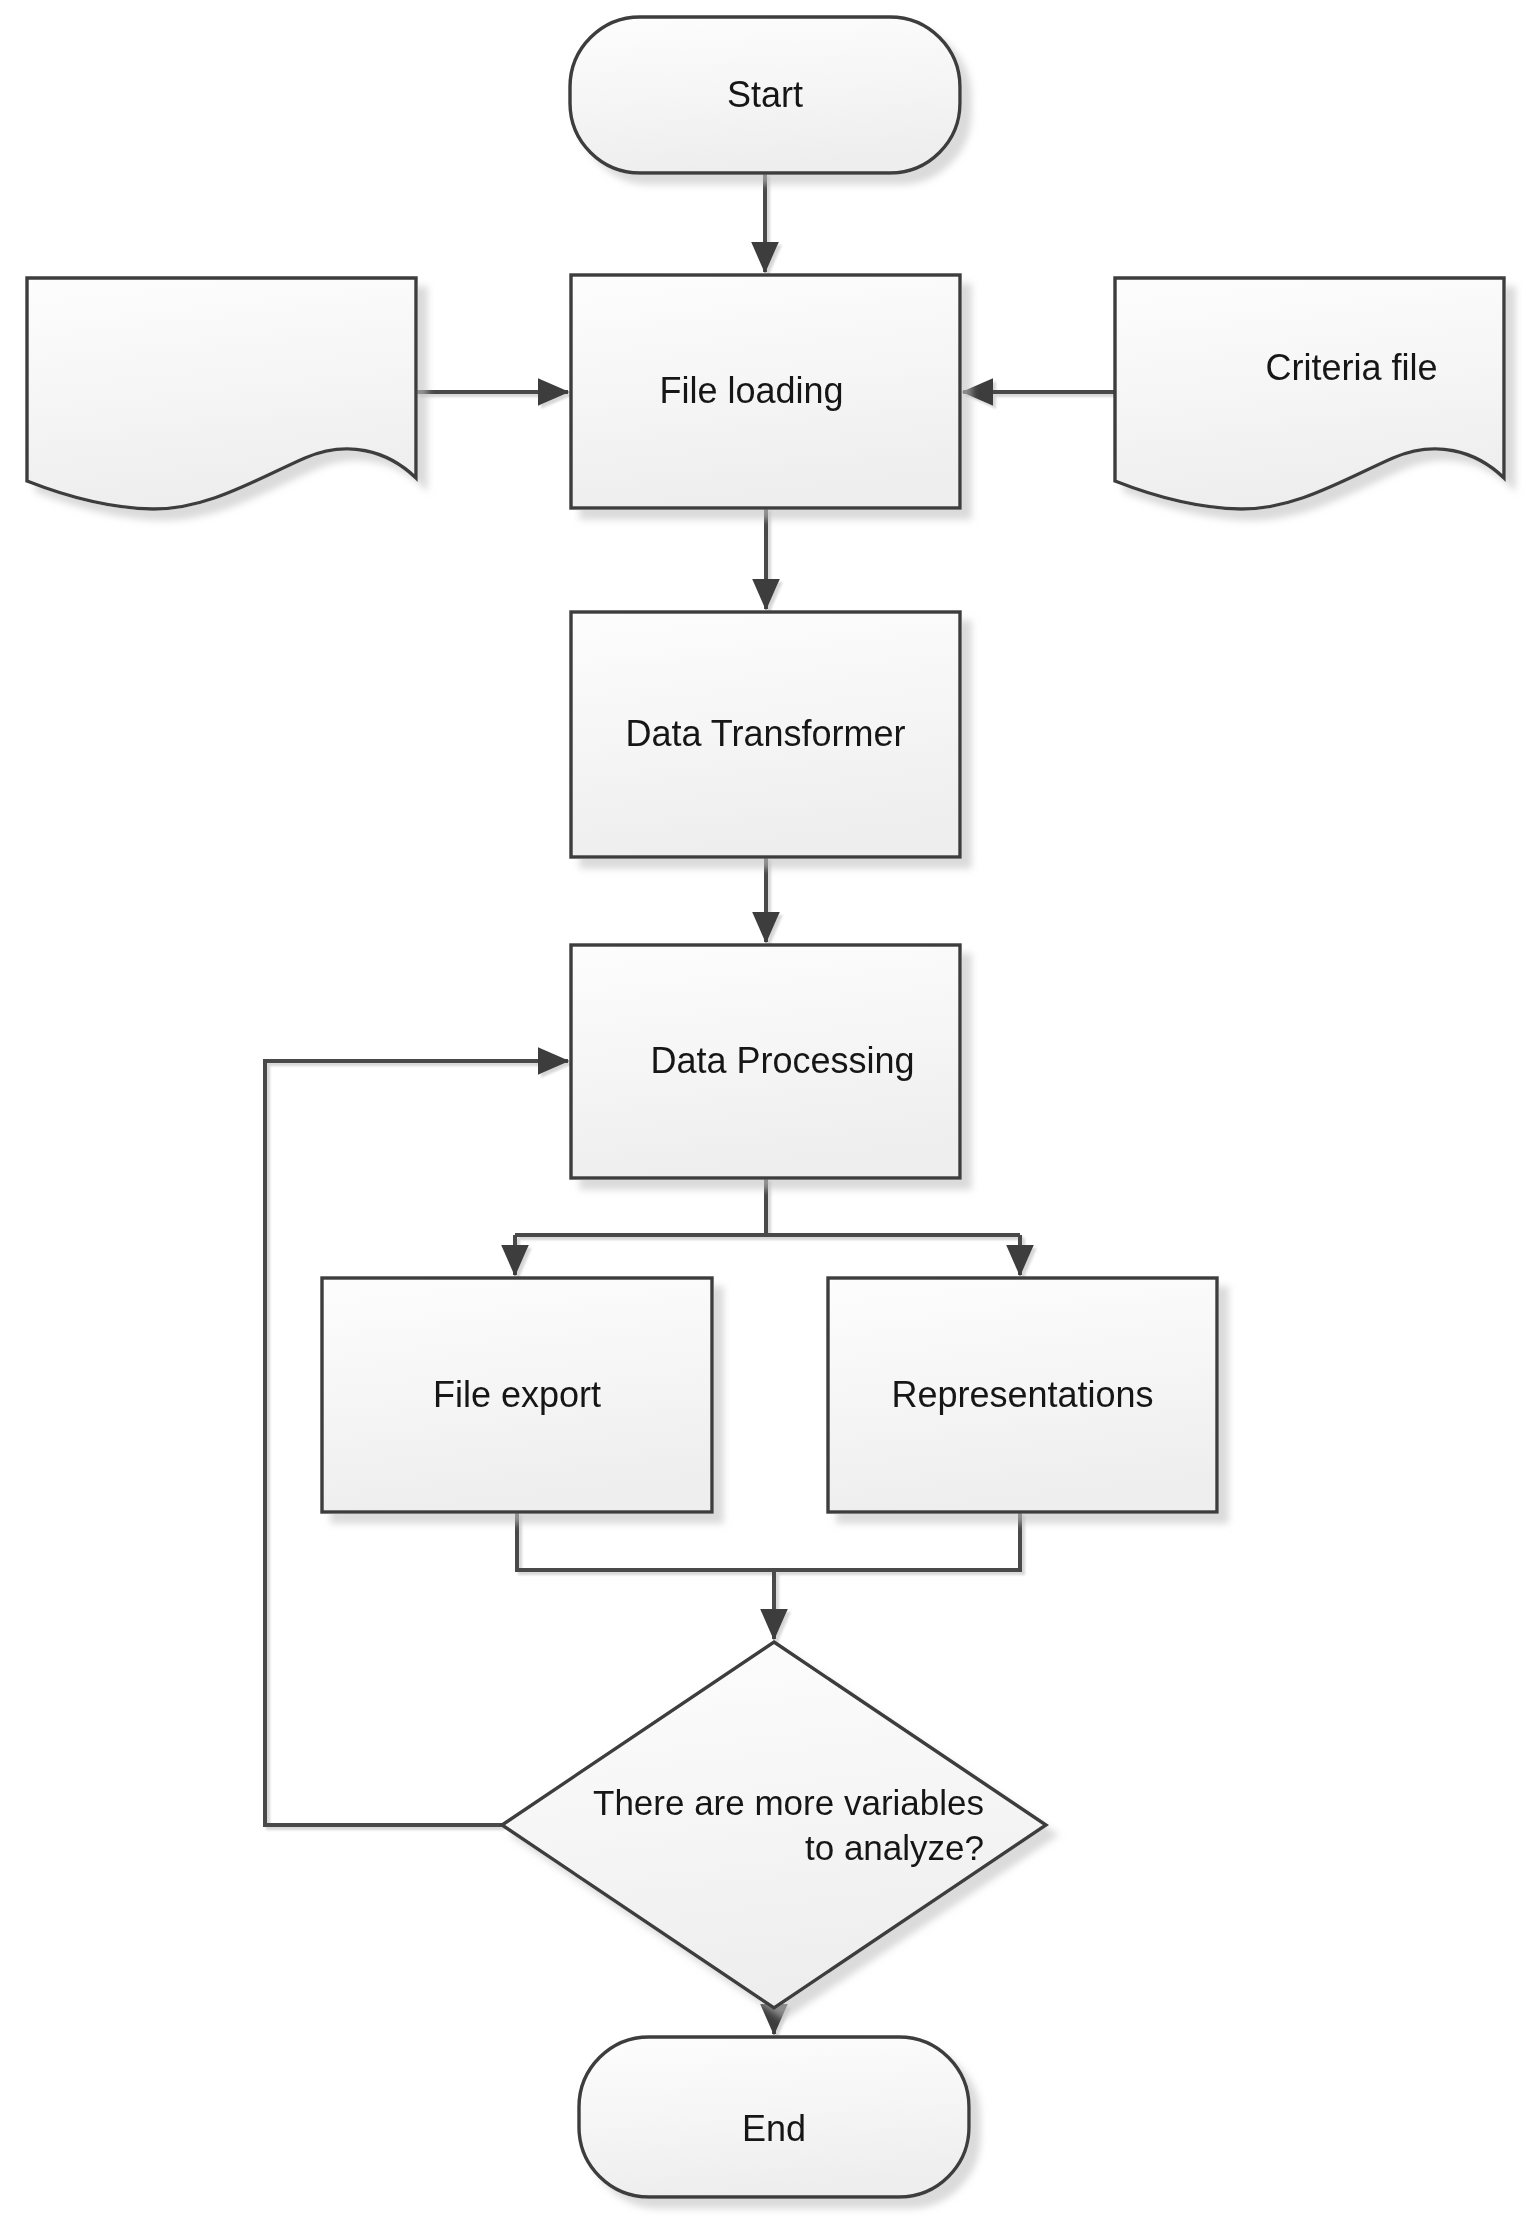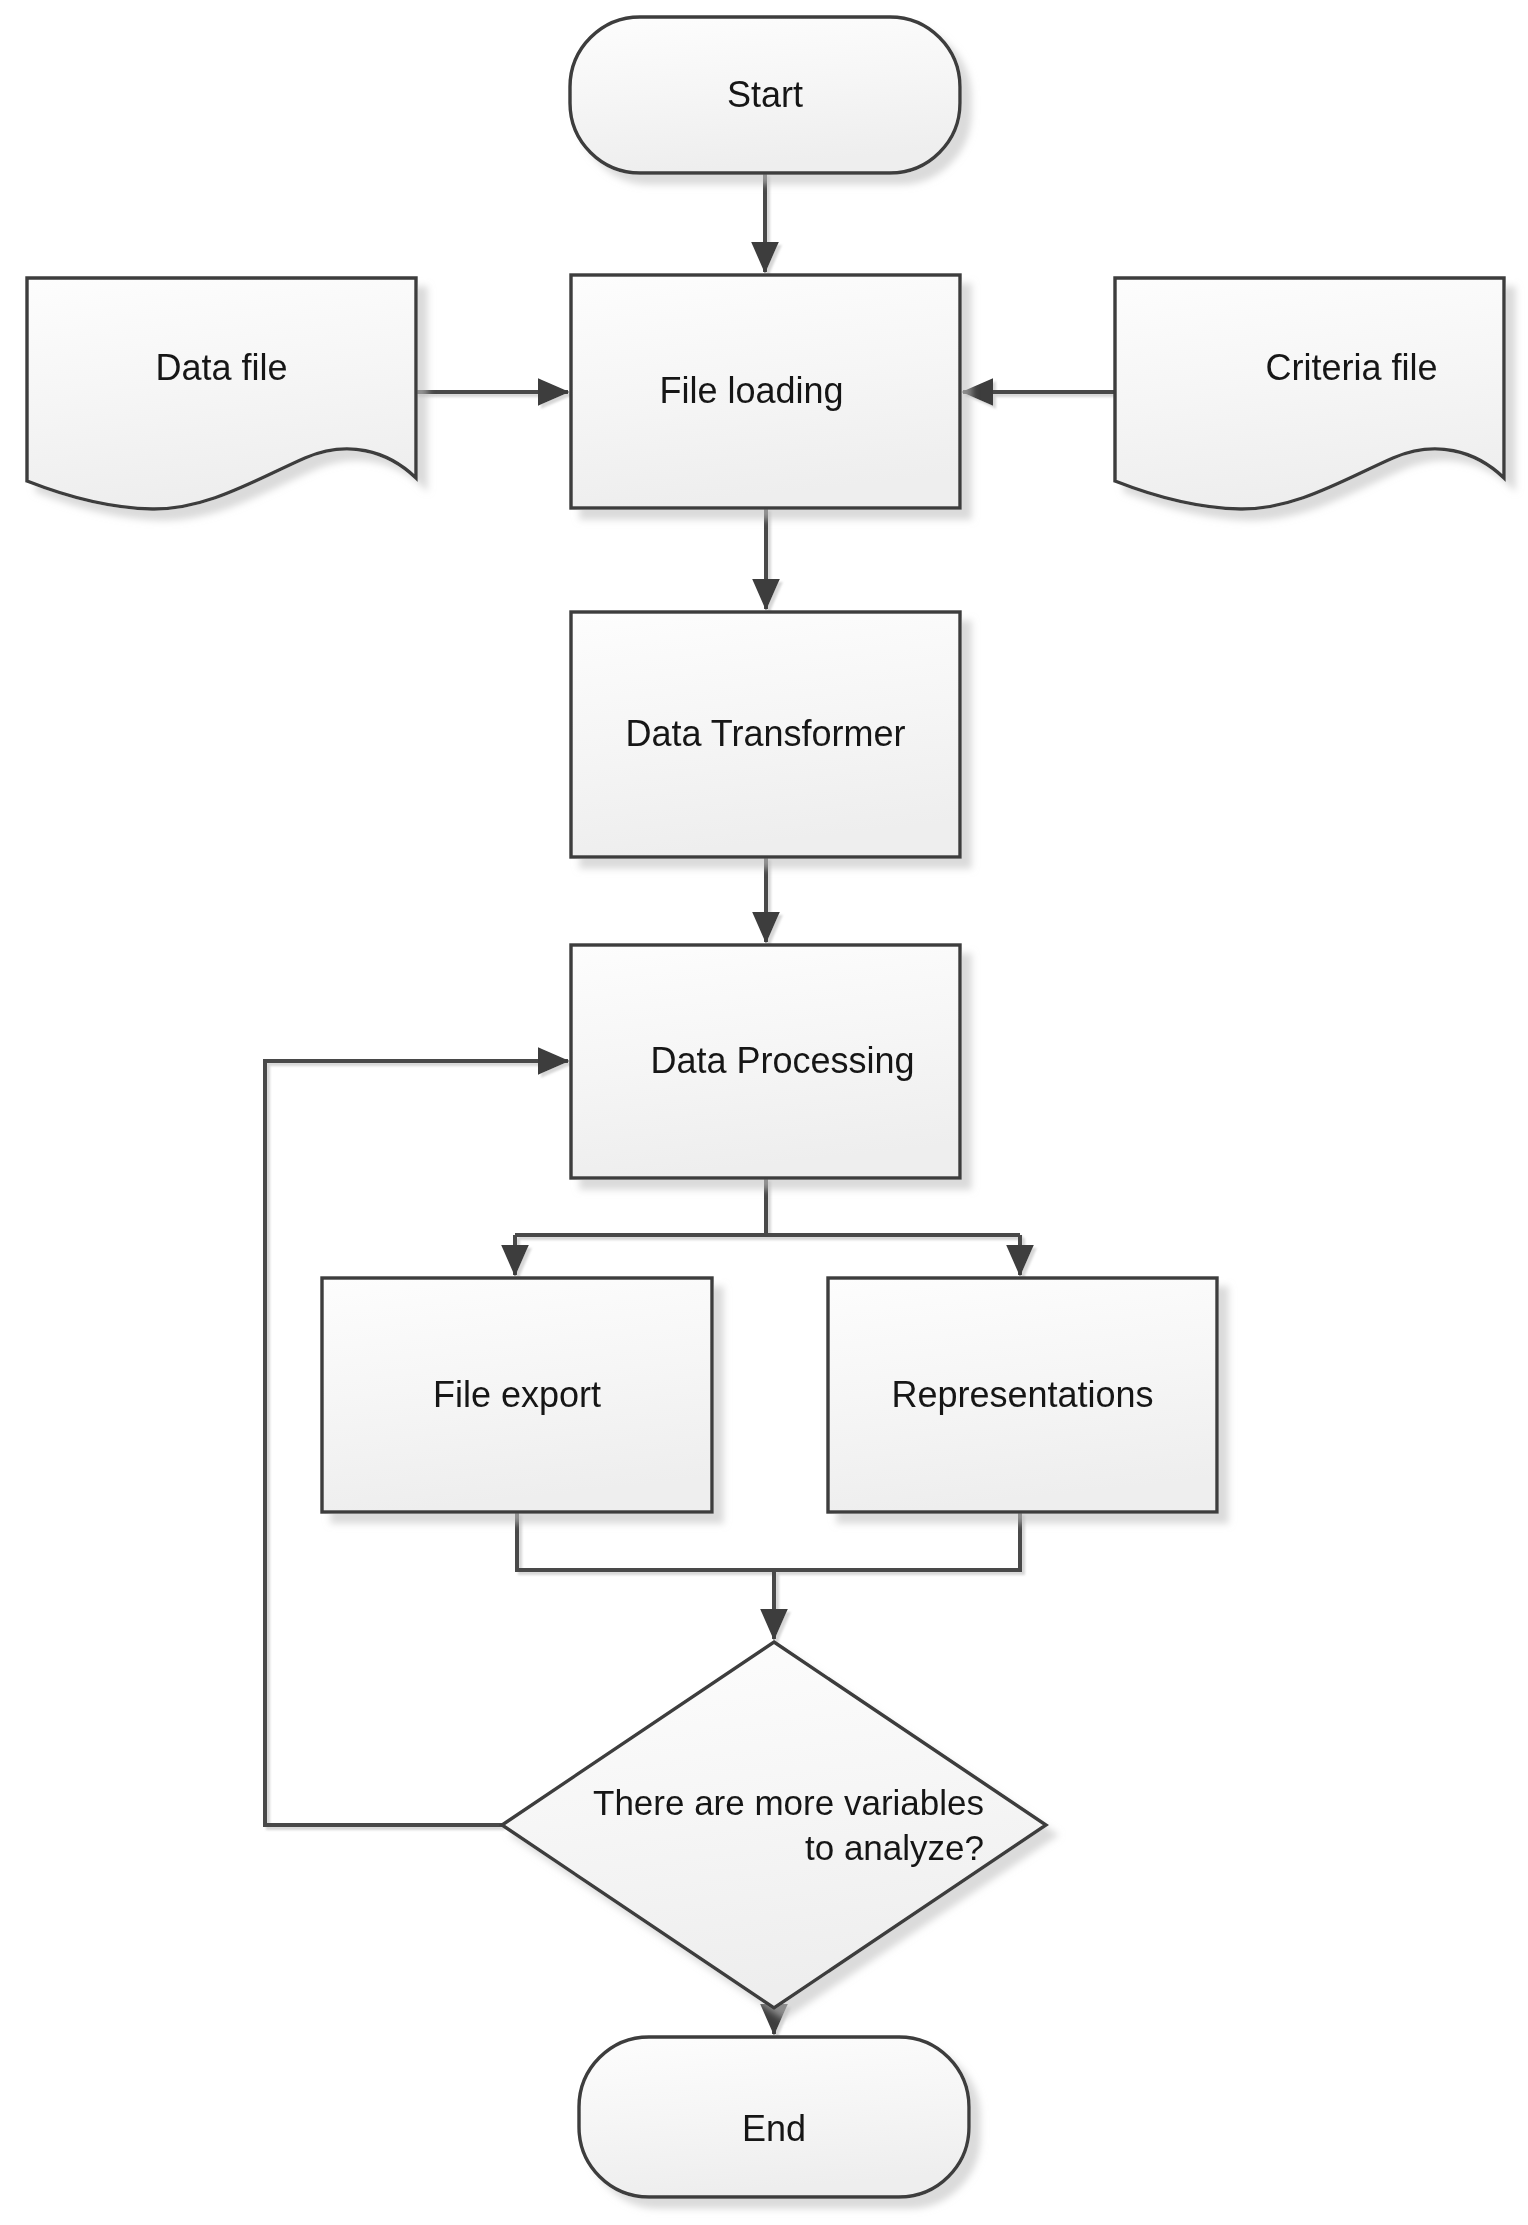--- a/index.html
+++ b/index.html
@@ -107,23 +107,20 @@
       <polygon class="node-shape" points="774,1642 1046,1825 774,2008 502,1825"></polygon>
 
       <rect class="node-shape" x="579" y="2037" width="390" height="160" rx="70" ry="70"></rect>
     </g>
   </svg>
 
   <div class="lbl" style="left:570px; top:17px; width:390px; height:156px;">
     <span>Start</span>
   </div>
 
-  <div class="lbl" style="left:27px; top:278px; width:389px; height:180px;">
-    <span>Data file</span>
-  </div>
 
   <div class="lbl" style="left:557px; top:275px; width:389px; height:233px;">
     <span>File loading</span>
   </div>
 
   <div class="lbl" style="left:1115px; top:278px; width:389px; height:180px;padding-left:42px;">
     <span>Criteria file</span>
   </div>
 
   <div class="lbl" style="left:571px; top:612px; width:389px; height:245px;">

